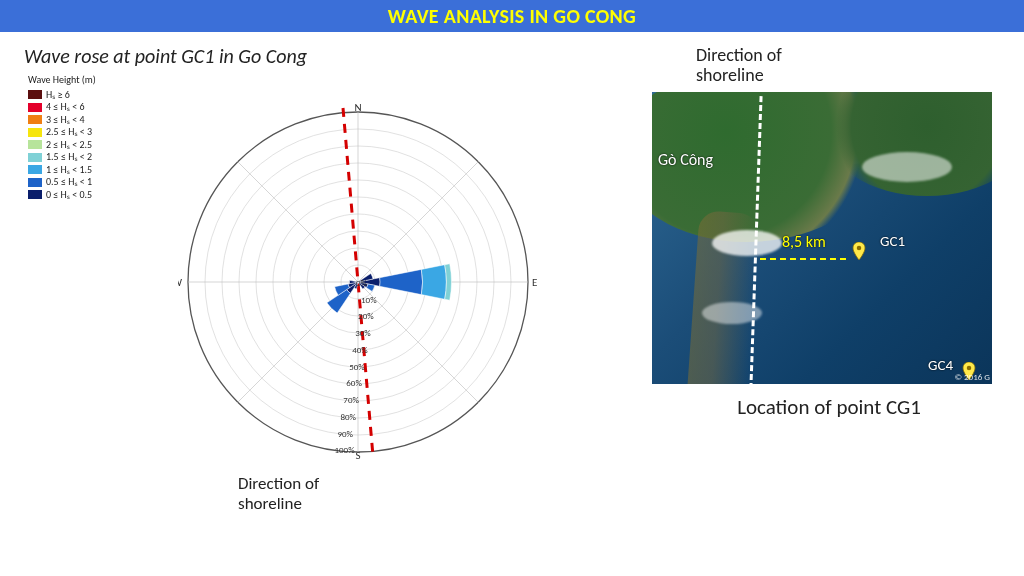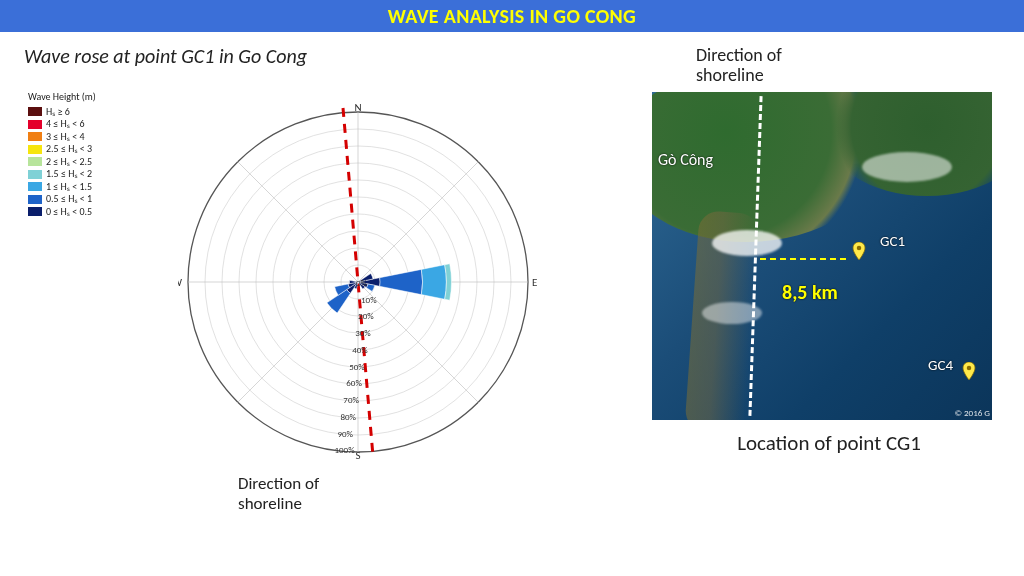--- a/index.html
+++ b/index.html
@@ -5,40 +5,40 @@
   * { box-sizing: border-box; margin: 0; padding: 0; }
   html, body { width: 1024px; height: 576px; font-family: "Calibri", Arial, sans-serif; background: #fff; color: #222; }
   .slide { width: 1024px; height: 576px; position: relative; }
   .title-bar { background: #3b6fd8; height: 32px; display: flex; align-items: center; justify-content: center; }
   .title-bar span { color: #ffff00; font-weight: 700; font-size: 20px; letter-spacing: .3px; }
   .body { display: flex; padding: 10px 18px 0 18px; gap: 24px; }
   .left { flex: 0 0 610px; }
   .right { flex: 1; }
   .caption-left { font-size: 20px; margin: 2px 0 6px 6px; font-style: italic; }
   .chart-wrap { position: relative; width: 560px; height: 420px; margin-left: 10px; }
-  .legend { position: absolute; left: 0; top: 17px; font-size: 10px; line-height: 1.25; }
+  .legend { position: absolute; left: 0; top: 0; font-size: 10px; line-height: 1.25; }
   .legend-title { font-size: 10px; margin-bottom: 2px; }
   .legend-row { display: flex; align-items: center; gap: 4px; }
   .swatch { width: 14px; height: 9px; display: inline-block; }
   .chart-title { position: absolute; left: 50%; top: 0; transform: translateX(-40%); font-size: 12px; font-weight: 700; }
   .polar { position: absolute; left: 150px; top: 28px; width: 360px; height: 360px; }
   .polar svg { width: 100%; height: 100%; }
   .comp { font-size: 11px; fill: #333; }
   .ringlabel { font-size: 9px; fill: #333; }
   .shore-below { position: absolute; left: 210px; top: 400px; width: 120px; font-size: 17px; line-height: 1.15; }
 
   .right .dir-label { font-size: 18px; line-height: 1.1; margin: 4px 0 6px 44px; width: 120px; }
-  .map { position: relative; width: 340px; height: 328px; background: linear-gradient(135deg,#2f6a96 0%,#1b4d78 42%,#0f3f68 70%,#0b355a 100%); overflow: hidden; border: 0; }
+  .map { position: relative; width: 340px; height: 292px; background: linear-gradient(135deg,#2f6a96 0%,#1b4d78 42%,#0f3f68 70%,#0b355a 100%); overflow: hidden; border: 0; }
   .land1 { position: absolute; left: -30px; top: -20px; width: 260px; height: 170px; background: radial-gradient(circle at 40% 35%, #2f6b2f 0%, #3a6c35 55%, #6a7a4a 68%, rgba(0,0,0,0) 72%); border-radius: 45% 40% 55% 50%; }
   .river { position: absolute; left: 90px; top: 18px; width: 220px; height: 54px; background: #2c5a84; transform: rotate(-6deg); border-radius: 30px; }
   .land2 { position: absolute; right: -40px; top: -36px; width: 210px; height: 140px; background: radial-gradient(circle at 50% 50%, #2e5f2e 0%, #356332 60%, rgba(0,0,0,0) 72%); border-radius: 50%; }
   .coast { position: absolute; left: 40px; top: 120px; width: 60px; height: 220px; background: linear-gradient(90deg, #7a6d35 0%, #6f6640 40%, rgba(0,0,0,0) 100%); transform: rotate(4deg); opacity: .55; border-radius: 20px; }
   .wave { position: absolute; background: rgba(255,255,255,.75); border-radius: 50%; filter: blur(1px); }
   .map-text { position: absolute; color: #fff; font-size: 16px; text-shadow: 0 0 2px #000; }
-  .distance { position: absolute; color: #ffff00; font-weight: 700; font-size: 20px; text-shadow: 0 0 2px #000; margin-top: 48px; }
+  .distance { position: absolute; color: #ffff00; font-weight: 400; font-size: 16px; text-shadow: 0 0 2px #000; }
   .dash-arrow { position: absolute; border-top: 2px dashed #ffff00; }
   .shoreline-dash { position: absolute; border-left: 3px dashed #fff; height: 320px; top: 4px; left: 102px; transform: rotate(2deg); }
   .pin { position: absolute; width: 18px; height: 24px; }
   .pin svg { width: 100%; height: 100%; }
   .pin-label { position: absolute; color: #fff; font-size: 15px; text-shadow: 0 0 2px #000; }
   .copyright { position: absolute; right: 2px; bottom: 2px; color: #fff; font-size: 9px; opacity: .85; }
   .map-caption { text-align: center; font-size: 21px; margin-top: 10px; }
 
   .fig-caption { text-align: center; font-size: 18px; margin-top: 0px; }
 </style>

